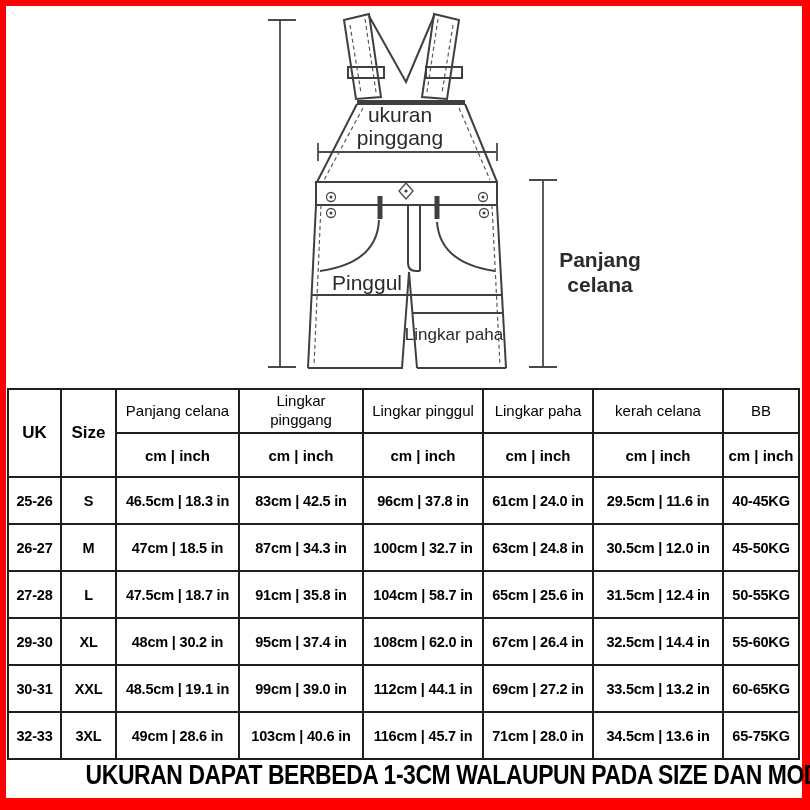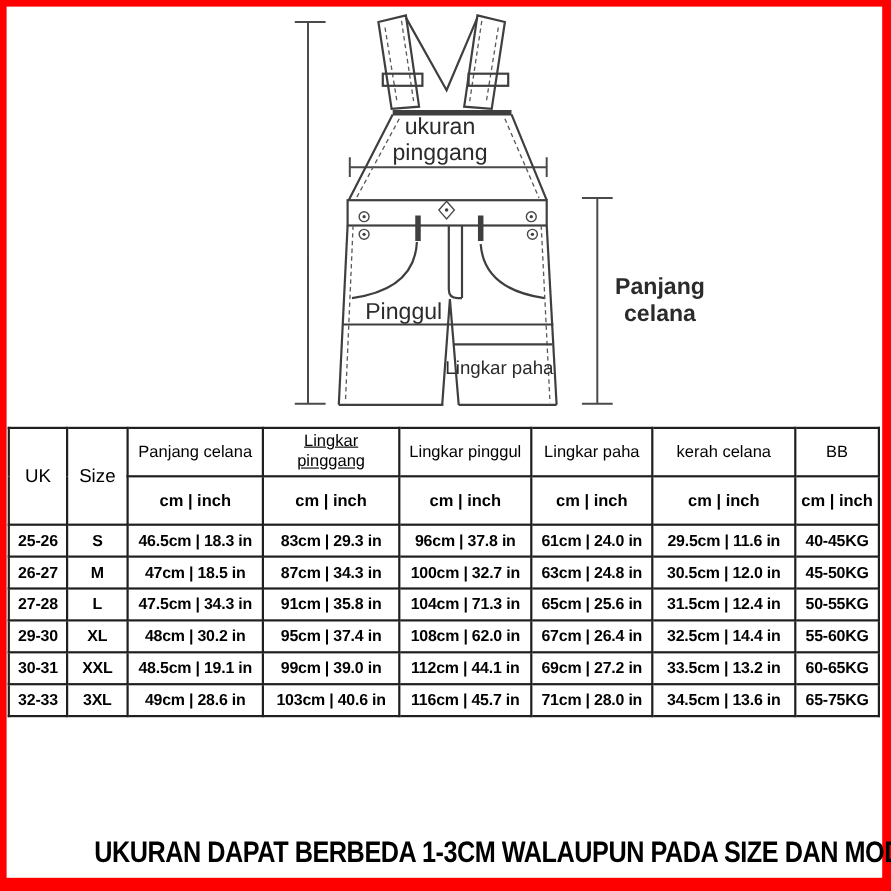--- a/index.html
+++ b/index.html
@@ -27,24 +27,24 @@
     position:absolute;left:7px;top:388px;
     border-collapse:collapse;table-layout:fixed;width:791px;
   }
   table.size th,table.size td{
     border:2px solid #1f1f1f;
     text-align:center;vertical-align:middle;
     color:#000;padding:0 2px;
   }
   tr.hrow1{height:44px;}
   tr.hrow2{height:44px;margin-left:16px;}
-  tbody tr{height:29px;}
-  th.key{font-weight:normal;font-size:17px;}
+  tbody tr{height:47px;}
+  th.key{font-weight:bold;font-size:17px;}
   th.m{font-weight:normal;font-size:15px;line-height:1.25;}
-  th.m .hw{display:inline-block;max-width:80px;text-decoration:underline;}
+  th.m .hw{display:inline-block;max-width:80px;}
   th.u{font-weight:bold;font-size:15px;}
   td.v{font-weight:bold;font-size:14.5px;letter-spacing:-0.2px;white-space:nowrap;}
   
   .footer{
     position:absolute;left:6px;top:760px;width:796px;
     text-align:center;
   }
   .footer .txt{
     display:inline-block;
     font-weight:bold;font-size:27px;line-height:30px;color:#000;
@@ -155,42 +155,42 @@
       <th class="u">cm | inch</th>
       <th class="u">cm | inch</th>
       <th class="u">cm | inch</th>
     </tr>
   </thead>
   <tbody>
     <tr>
       <td class="v">25-26</td>
       <td class="v">S</td>
       <td class="v">46.5cm | 18.3 in</td>
-      <td class="v">83cm | 29.3 in</td>
+      <td class="v">83cm | 42.5 in</td>
       <td class="v">96cm | 37.8 in</td>
       <td class="v">61cm | 24.0 in</td>
       <td class="v">29.5cm | 11.6 in</td>
       <td class="v">40-45KG</td>
     </tr>
     <tr>
       <td class="v">26-27</td>
       <td class="v">M</td>
       <td class="v">47cm | 18.5 in</td>
       <td class="v">87cm | 34.3 in</td>
       <td class="v">100cm | 32.7 in</td>
       <td class="v">63cm | 24.8 in</td>
       <td class="v">30.5cm | 12.0 in</td>
       <td class="v">45-50KG</td>
     </tr>
     <tr>
       <td class="v">27-28</td>
       <td class="v">L</td>
-      <td class="v">47.5cm | 34.3 in</td>
+      <td class="v">47.5cm | 18.7 in</td>
       <td class="v">91cm | 35.8 in</td>
-      <td class="v">104cm | 71.3 in</td>
+      <td class="v">104cm | 58.7 in</td>
       <td class="v">65cm | 25.6 in</td>
       <td class="v">31.5cm | 12.4 in</td>
       <td class="v">50-55KG</td>
     </tr>
     <tr>
       <td class="v">29-30</td>
       <td class="v">XL</td>
       <td class="v">48cm | 30.2 in</td>
       <td class="v">95cm | 37.4 in</td>
       <td class="v">108cm | 62.0 in</td>

